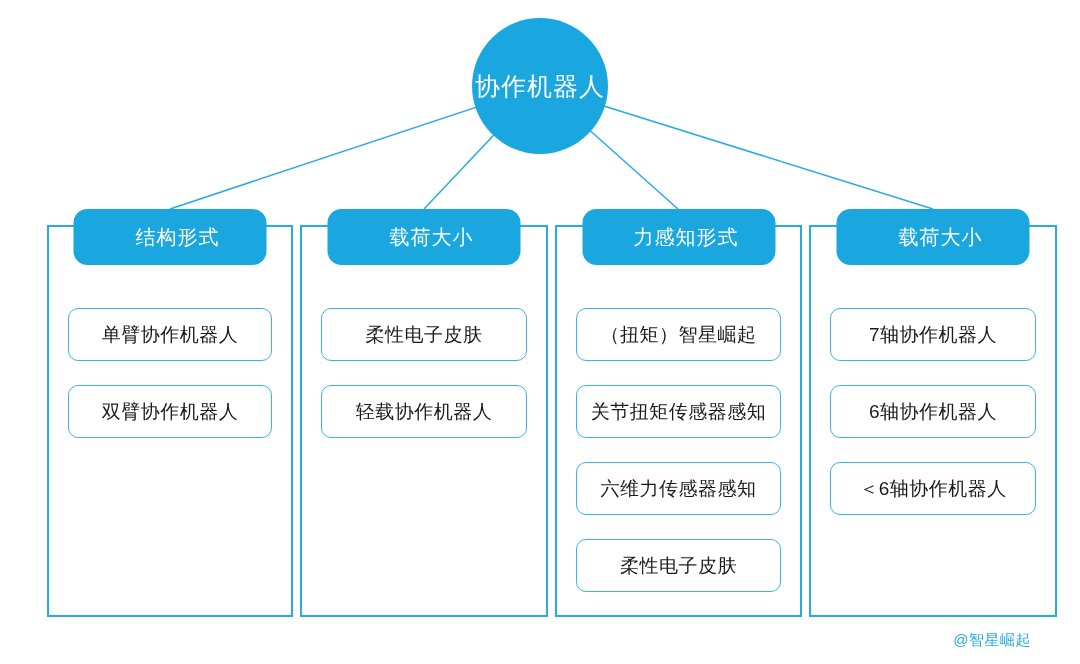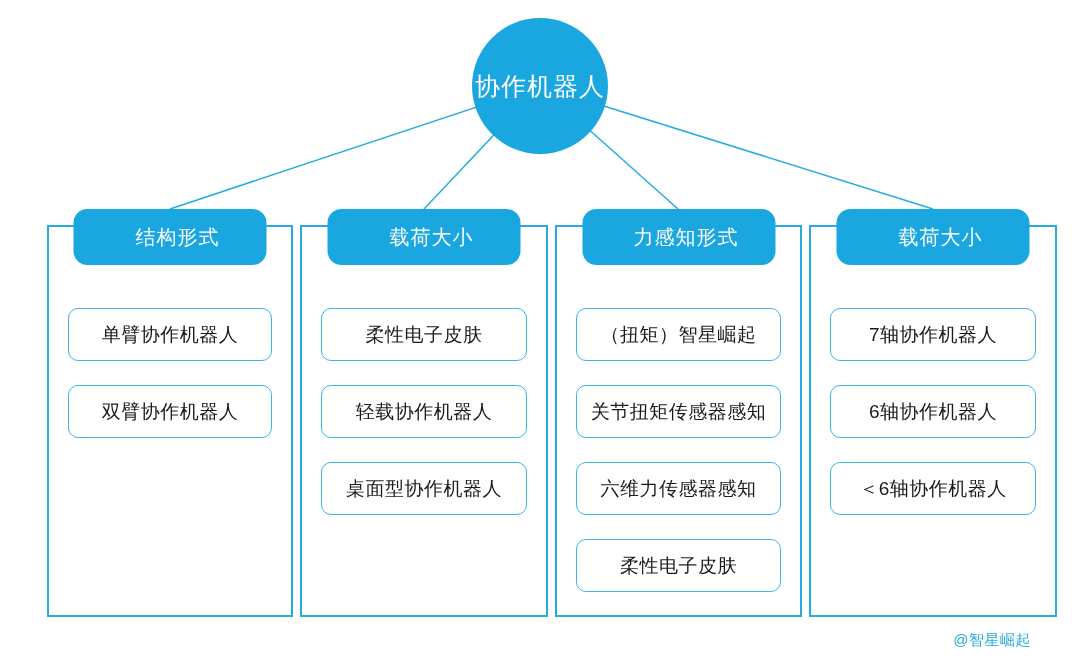--- a/index.html
+++ b/index.html
@@ -123,21 +123,20 @@
       <div class="item">单臂协作机器人</div>
       <div class="item">双臂协作机器人</div>
     </div>
   </div>
 
   <div class="column" style="left:300px;width:248px">
     <div class="col-header">载荷大小</div>
     <div class="items">
       <div class="item">柔性电子皮肤</div>
       <div class="item">轻载协作机器人</div>
-      <div class="item">桌面型协作机器人</div>
     </div>
   </div>
 
   <div class="column" style="left:555px;width:247px">
     <div class="col-header">力感知形式</div>
     <div class="items">
       <div class="item">（扭矩）智星崛起</div>
       <div class="item">关节扭矩传感器感知</div>
       <div class="item">六维力传感器感知</div>
       <div class="item">柔性电子皮肤</div>

